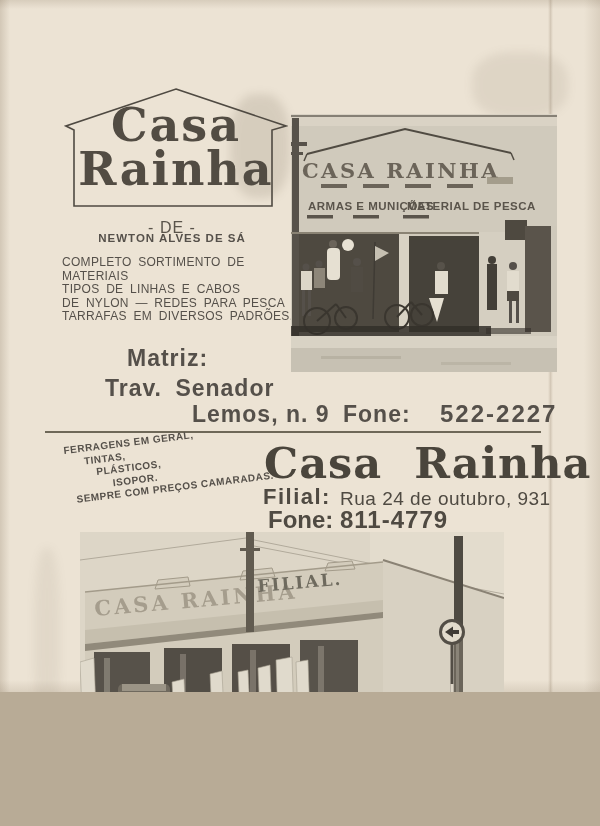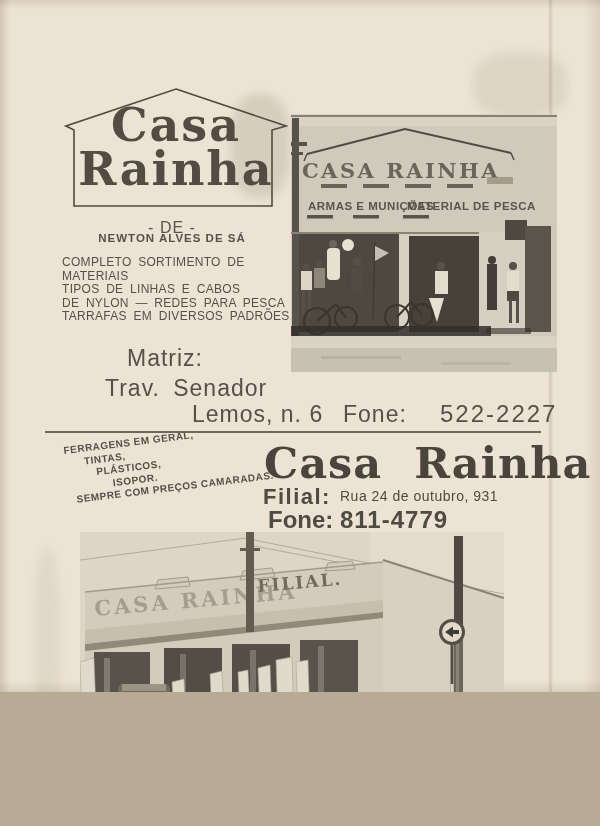--- a/index.html
+++ b/index.html
@@ -26,21 +26,21 @@
   #logo svg{position:absolute;left:0;top:0;}
   .logo-line{position:absolute;width:100%;text-align:center;color:#524c43;letter-spacing:2px;}
   #logo-line1{top:16px;font-size:46px;line-height:46px;}
   #logo-line2{top:60px;font-size:46px;line-height:46px;}
   
   .owner-prefix{left:62px;top:219px;width:220px;text-align:center;font-size:16px;letter-spacing:1px;color:#5a544b;}
   .owner-name{left:62px;top:232px;width:220px;text-align:center;font-size:11.5px;font-weight:bold;letter-spacing:1px;color:#55504a;}
   
   .descr{left:62px;top:256px;width:240px;font-size:12px;line-height:13.5px;letter-spacing:.3px;word-spacing:3px;color:#55504a;}
   
-  .matriz{font-weight:normal;color:#55504a;letter-spacing:1px;text-align:right;}
+  .matriz{font-weight:bold;color:#55504a;letter-spacing:1px;text-align:right;}
   
   .divider{left:45px;top:431px;width:496px;height:2px;background:#6e6858;}
   
   .services{left:55px;top:446px;width:230px;transform:rotate(-7deg);transform-origin:0 0;
      font-size:10px;line-height:12.5px;font-weight:bold;letter-spacing:.5px;color:#55504a;}
   
   .filial-title{left:264px;top:438px;font-size:43px;letter-spacing:1px;word-spacing:16px;color:#4a453c;}
   .filial-row{color:#4f4a42;}
   
   .photo{overflow:hidden;}
@@ -156,37 +156,37 @@
       <rect x="195" y="214" width="45" height="6" fill="#332f29" opacity=".6"></rect>
       <rect x="0" y="222" width="266" height="12" fill="#d9d3c5"></rect>
       <rect x="0" y="234" width="266" height="24" fill="#c7c1b3"></rect>
       <rect x="30" y="242" width="80" height="3" fill="#aaa394" opacity=".5"></rect>
       <rect x="150" y="248" width="70" height="3" fill="#aaa394" opacity=".4"></rect>
     </svg>
   </div>
 
   <div class="abs matriz" style="left:127px;top:345px;font-size:23px;">Matriz:</div>
   <div class="abs matriz" style="left:105px;top:375px;font-size:23px;word-spacing:6px;">Trav. Senador</div>
-  <div class="abs matriz" style="left:192px;top:401px;font-size:23px;">Lemos, n. 6</div>
+  <div class="abs matriz" style="left:192px;top:401px;font-size:23px;">Lemos, n. 9</div>
   <div class="abs matriz" style="left:343px;top:401px;font-size:23px;">Fone:</div>
   <div class="abs matriz" style="left:440px;top:400px;font-size:24px;letter-spacing:2px;">522-2227</div>
 
   <div class="abs divider"></div>
 
   <div class="abs services">
     <div style="margin-left:8px;">FERRAGENS EM GERAL,</div>
     <div style="margin-left:27px;">TINTAS,</div>
     <div style="margin-left:38px;">PLÁSTICOS,</div>
     <div style="margin-left:53px;">ISOPOR.</div>
     <div style="margin-left:15px;">SEMPRE COM PREÇOS CAMARADAS.</div>
   </div>
 
   <div class="abs slab filial-title">Casa Rainha</div>
   <div class="abs filial-row" style="left:263px;top:484px;font-size:22px;font-weight:bold;letter-spacing:1.5px;">Filial:</div>
-  <div class="abs filial-row" style="left:340px;top:488px;font-size:14px;letter-spacing:.5px;">Rua 24 de outubro, 931</div>
+  <div class="abs filial-row" style="left:340px;top:488px;font-size:19px;letter-spacing:.5px;">Rua 24 de outubro, 931</div>
   <div class="abs filial-row" style="left:268px;top:506px;font-size:24px;font-weight:bold;">
     <span>Fone:</span>
     <span style="letter-spacing:1px;">811-4779</span>
   </div>
 
   <div class="abs photo" style="left:80px;top:532px;width:424px;height:240px;">
     <svg width="424" height="240" viewBox="0 0 424 240">
       <rect x="0" y="0" width="424" height="240" fill="#ddd6c7"></rect>
       <rect x="290" y="0" width="134" height="90" fill="#e3dccd"></rect>
 

